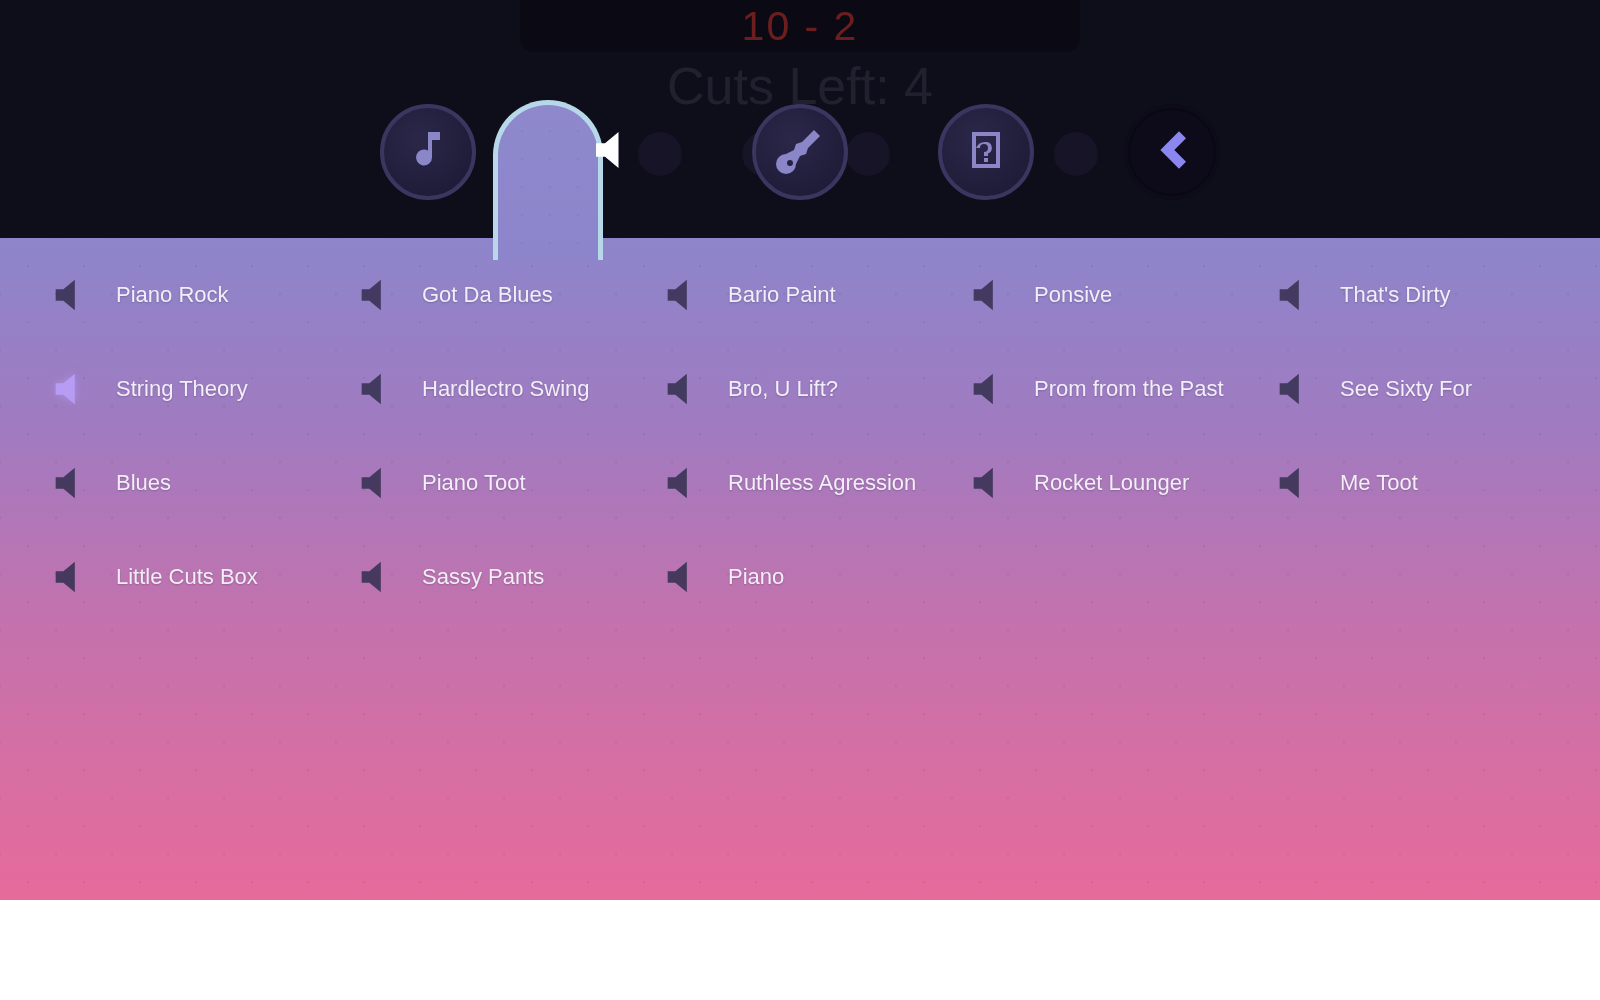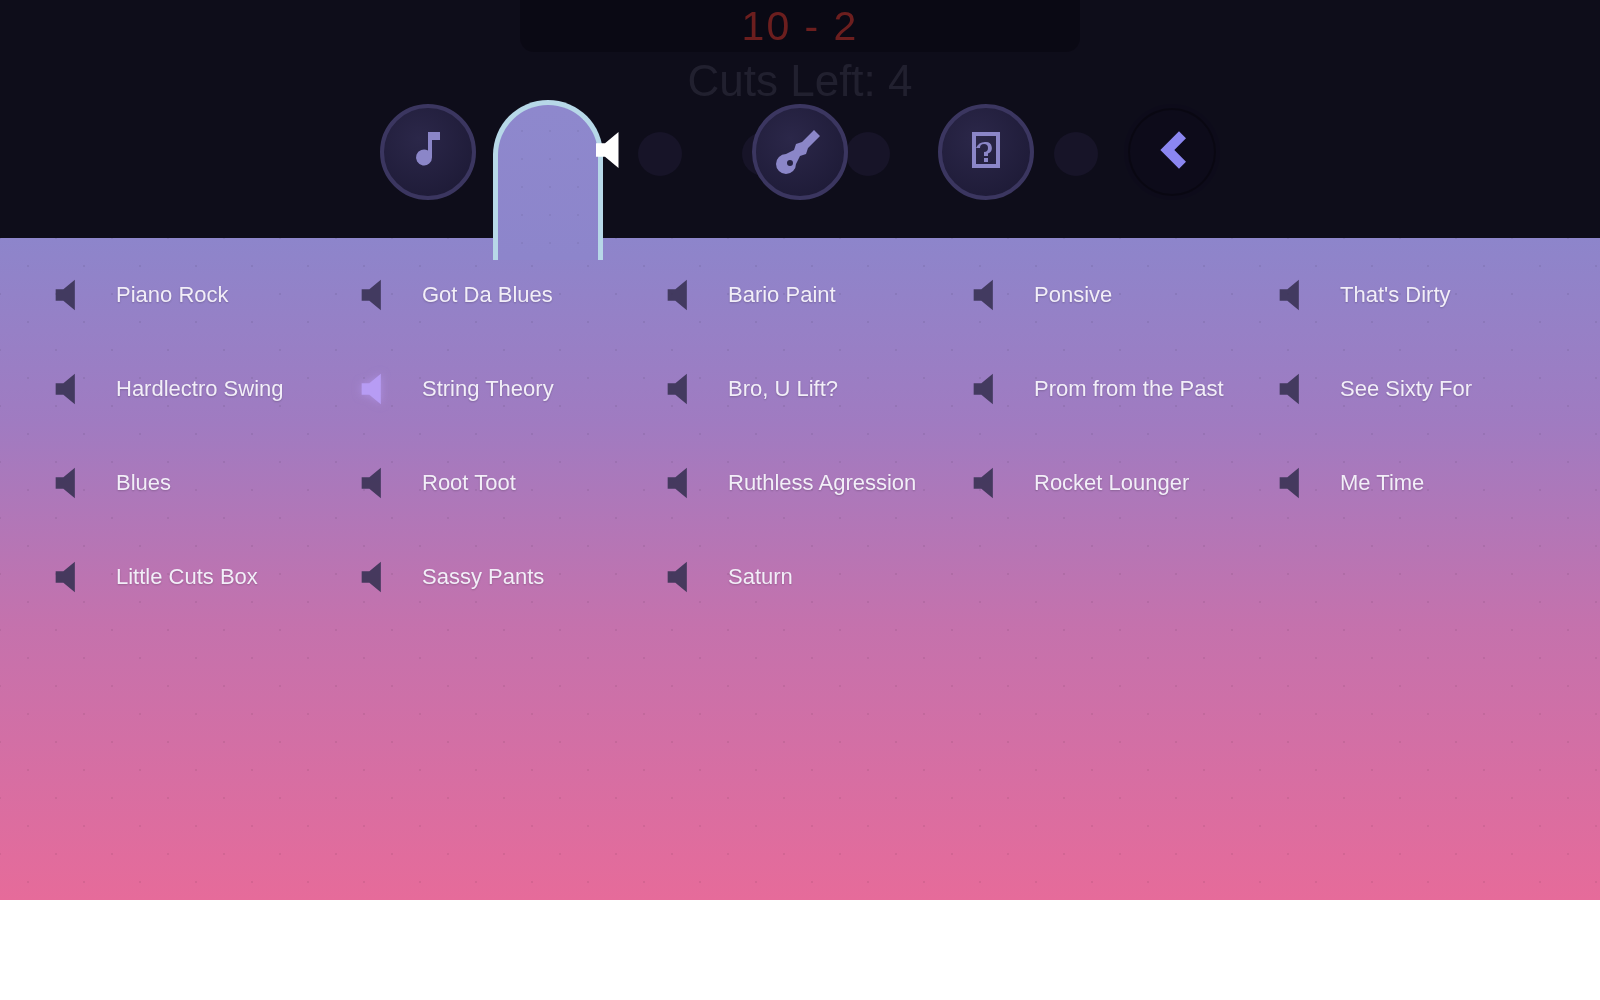--- a/index.html
+++ b/index.html
@@ -39,21 +39,21 @@
     font-weight: 400;
     font-size: 41px;
     letter-spacing: 2px;
   }
   .cuts-text {
     position: absolute;
     left: 50%; top: 56px;
     transform: translateX(-50%);
     color: #4a4868;
     font-weight: 400;
-    font-size: 44px;
+    font-size: 52px;
   }
 
   
   .tabs-row {
     position: absolute;
     top: 104px;
     left: 50%; transform: translateX(-50%);
     display: flex;
     align-items: center;
     gap: 90px;
@@ -272,36 +272,36 @@
           <span class="label">Ponsive</span>
         </div>
         <div class="track">
           <span class="spk">
             <svg viewBox="0 0 24 24">
               <path d="M4 9v6h4l6 5V4L8 9H4z"></path>
             </svg>
           </span>
           <span class="label">That's Dirty</span>
         </div>
+        <div class="track selected">
+          <span class="spk">
+            <svg viewBox="0 0 24 24">
+              <path d="M4 9v6h4l6 5V4L8 9H4z"></path>
+            </svg>
+          </span>
+          <span class="label">String Theory</span>
+        </div>
         <div class="track">
           <span class="spk">
             <svg viewBox="0 0 24 24">
               <path d="M4 9v6h4l6 5V4L8 9H4z"></path>
             </svg>
           </span>
           <span class="label">Hardlectro Swing</span>
         </div>
-        <div class="track selected">
-          <span class="spk">
-            <svg viewBox="0 0 24 24">
-              <path d="M4 9v6h4l6 5V4L8 9H4z"></path>
-            </svg>
-          </span>
-          <span class="label">String Theory</span>
-        </div>
         <div class="track">
           <span class="spk">
             <svg viewBox="0 0 24 24">
               <path d="M4 9v6h4l6 5V4L8 9H4z"></path>
             </svg>
           </span>
           <span class="label">Bro, U Lift?</span>
         </div>
         <div class="track">
           <span class="spk">
@@ -326,21 +326,21 @@
             </svg>
           </span>
           <span class="label">Blues</span>
         </div>
         <div class="track">
           <span class="spk">
             <svg viewBox="0 0 24 24">
               <path d="M4 9v6h4l6 5V4L8 9H4z"></path>
             </svg>
           </span>
-          <span class="label">Root Toot</span>
+          <span class="label">Piano Toot</span>
         </div>
         <div class="track">
           <span class="spk">
             <svg viewBox="0 0 24 24">
               <path d="M4 9v6h4l6 5V4L8 9H4z"></path>
             </svg>
           </span>
           <span class="label">Ruthless Agression</span>
         </div>
         <div class="track">
@@ -350,21 +350,21 @@
             </svg>
           </span>
           <span class="label">Rocket Lounger</span>
         </div>
         <div class="track">
           <span class="spk">
             <svg viewBox="0 0 24 24">
               <path d="M4 9v6h4l6 5V4L8 9H4z"></path>
             </svg>
           </span>
-          <span class="label">Me Time</span>
+          <span class="label">Me Toot</span>
         </div>
         <div class="track">
           <span class="spk">
             <svg viewBox="0 0 24 24">
               <path d="M4 9v6h4l6 5V4L8 9H4z"></path>
             </svg>
           </span>
           <span class="label">Little Cuts Box</span>
         </div>
         <div class="track">
@@ -374,18 +374,18 @@
             </svg>
           </span>
           <span class="label">Sassy Pants</span>
         </div>
         <div class="track">
           <span class="spk">
             <svg viewBox="0 0 24 24">
               <path d="M4 9v6h4l6 5V4L8 9H4z"></path>
             </svg>
           </span>
-          <span class="label">Saturn</span>
+          <span class="label">Piano</span>
         </div>
       </div>
   </div>
 
 </div>
 
 </body></html>

